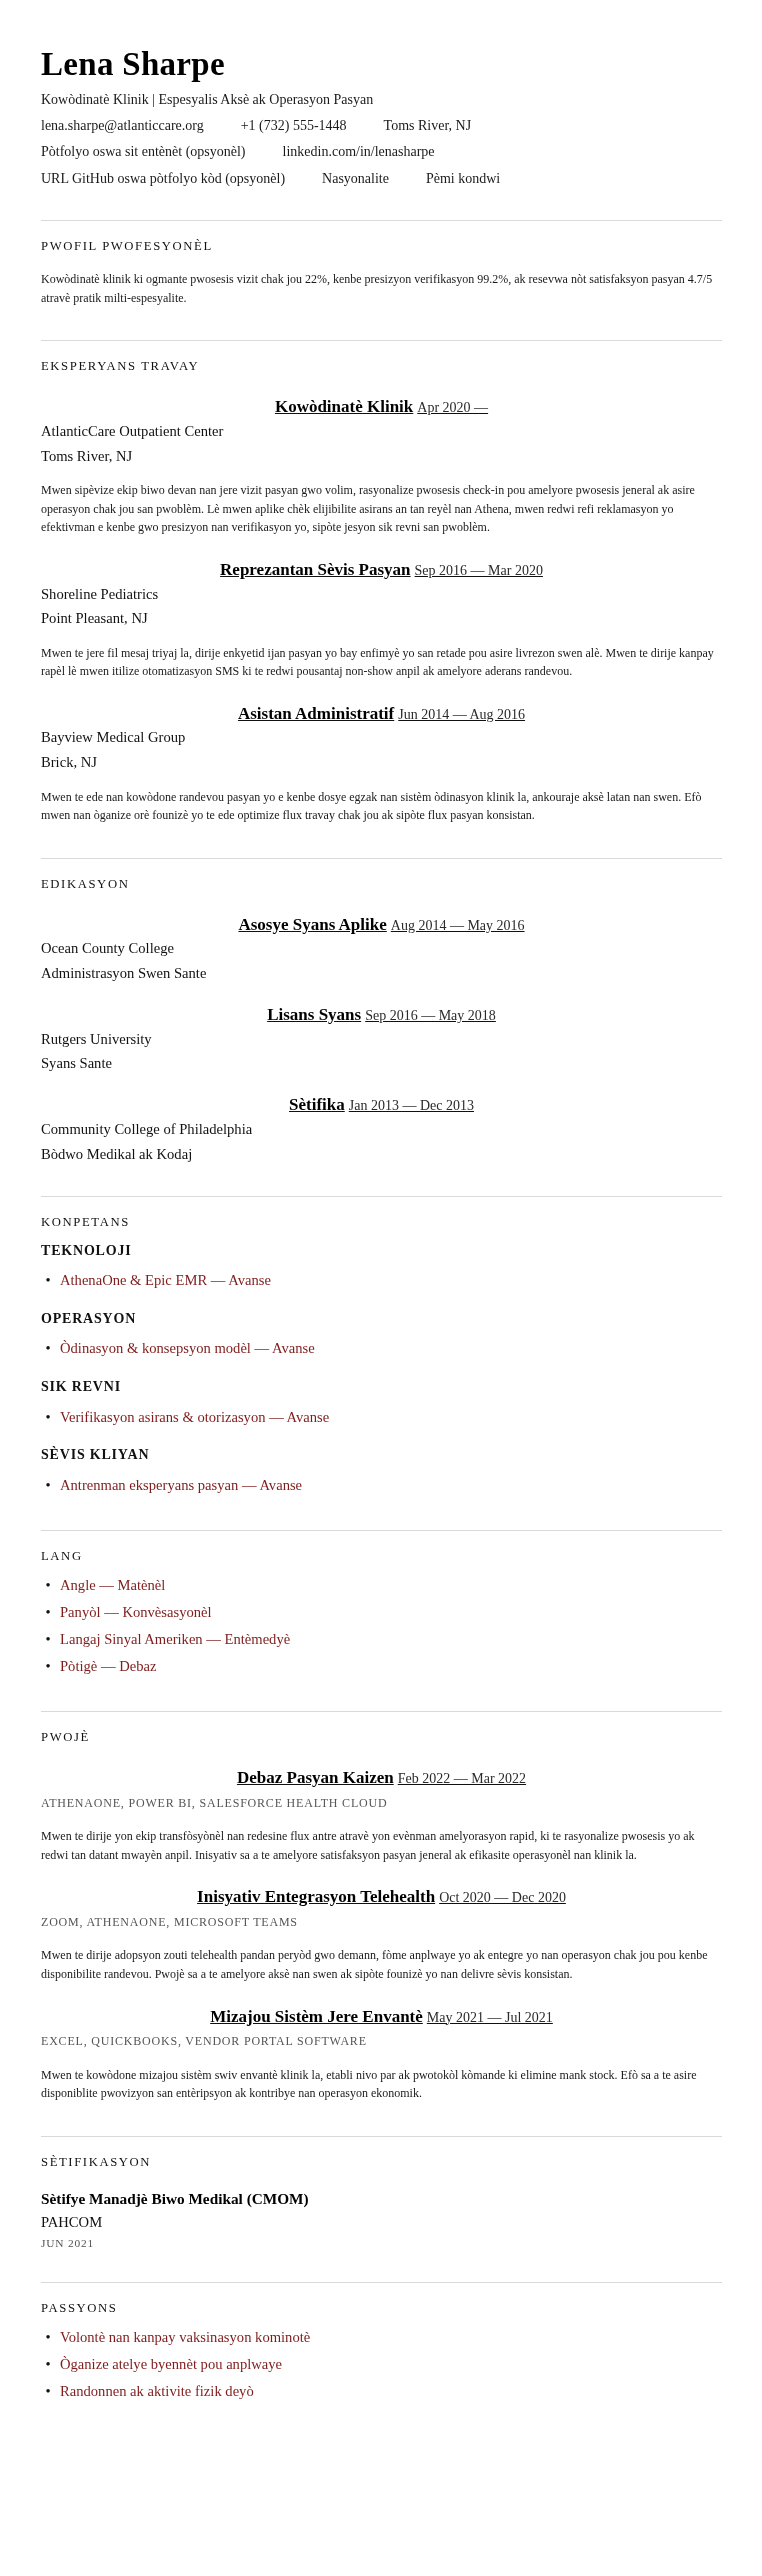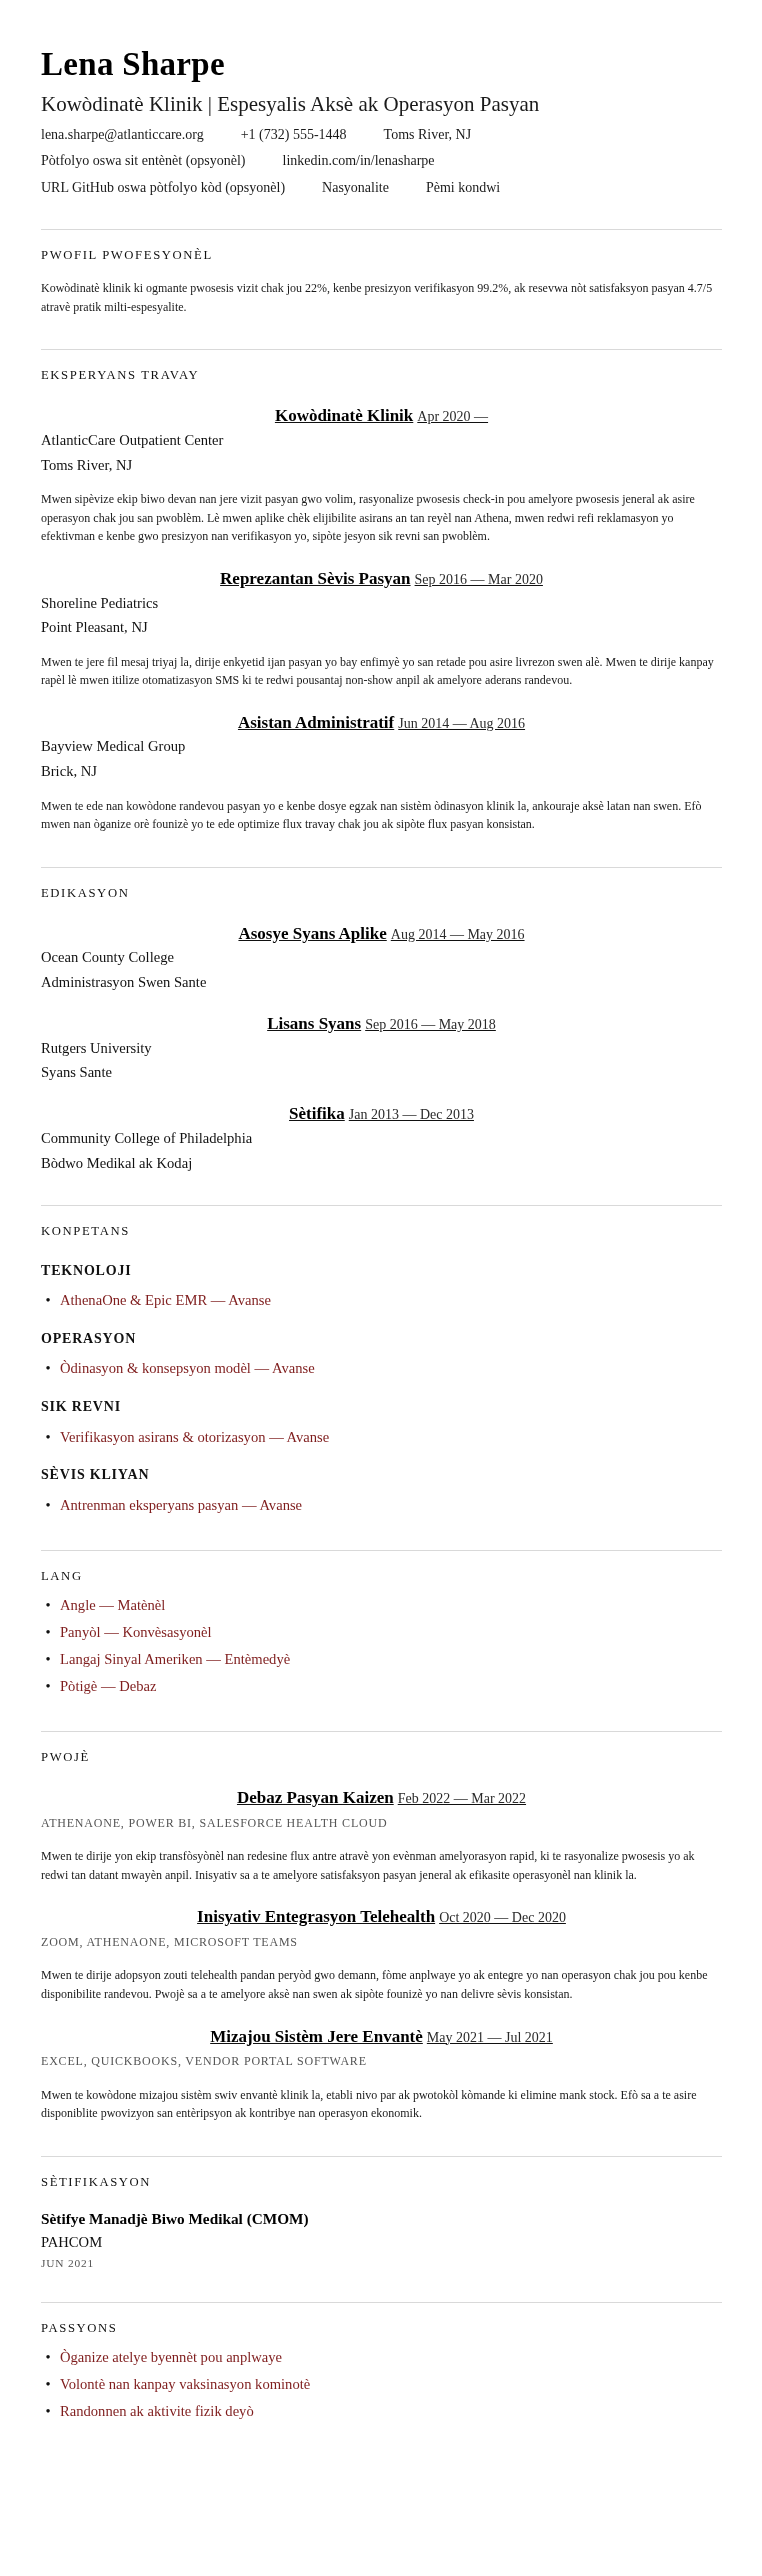--- a/index.html
+++ b/index.html
@@ -15,21 +15,21 @@
   .page { padding: 46px 41px 44px 41px; }
 
   
   .name {
     font-size: 33px;
     font-weight: 700;
     letter-spacing: 0.3px;
     color: #000000;
   }
   .subtitle {
-    font-size: 21px;
+    font-size: 14px;
     margin-top: 9px;
     color: #1a1a1a;
   }
   .contact-row {
     display: flex;
     flex-wrap: wrap;
     column-gap: 21.6px;
     row-gap: 3.8px;
     font-size: 14px;
     margin-top: 10.2px;
@@ -82,21 +82,21 @@
   .entry-tools {
     font-size: 12px;
     letter-spacing: 0.8px;
     color: #555555;
     margin-top: 7.6px;
     text-transform: uppercase;
   }
 
   
   .skill-group { margin-top: 19px; }
-  .skill-group:first-of-type { margin-top: 24px; }
+  .skill-group:first-of-type { margin-top: 13px; }
   .skill-group-heading {
     font-size: 14px;
     font-weight: 700;
     letter-spacing: 0.8px;
     color: #111111;
   }
 
   
   ul.bullet-list {
     list-style: none;
@@ -308,21 +308,21 @@
     <div>
       <div class="cert-name">Sètifye Manadjè Biwo Medikal (CMOM)</div>
       <div class="cert-org">PAHCOM</div>
       <div class="cert-date">JUN 2021</div>
     </div>
   </section>
 
   <section class="section">
     <h2 class="section-heading">PASSYONS</h2>
     <ul class="bullet-list">
+      <li>Volontè nan kanpay vaksinasyon kominotè</li>
       <li>Òganize atelye byennèt pou anplwaye</li>
-      <li>Volontè nan kanpay vaksinasyon kominotè</li>
       <li>Randonnen ak aktivite fizik deyò</li>
 
     </ul>
   </section>
 
 </div>
 
 
 </body></html>

